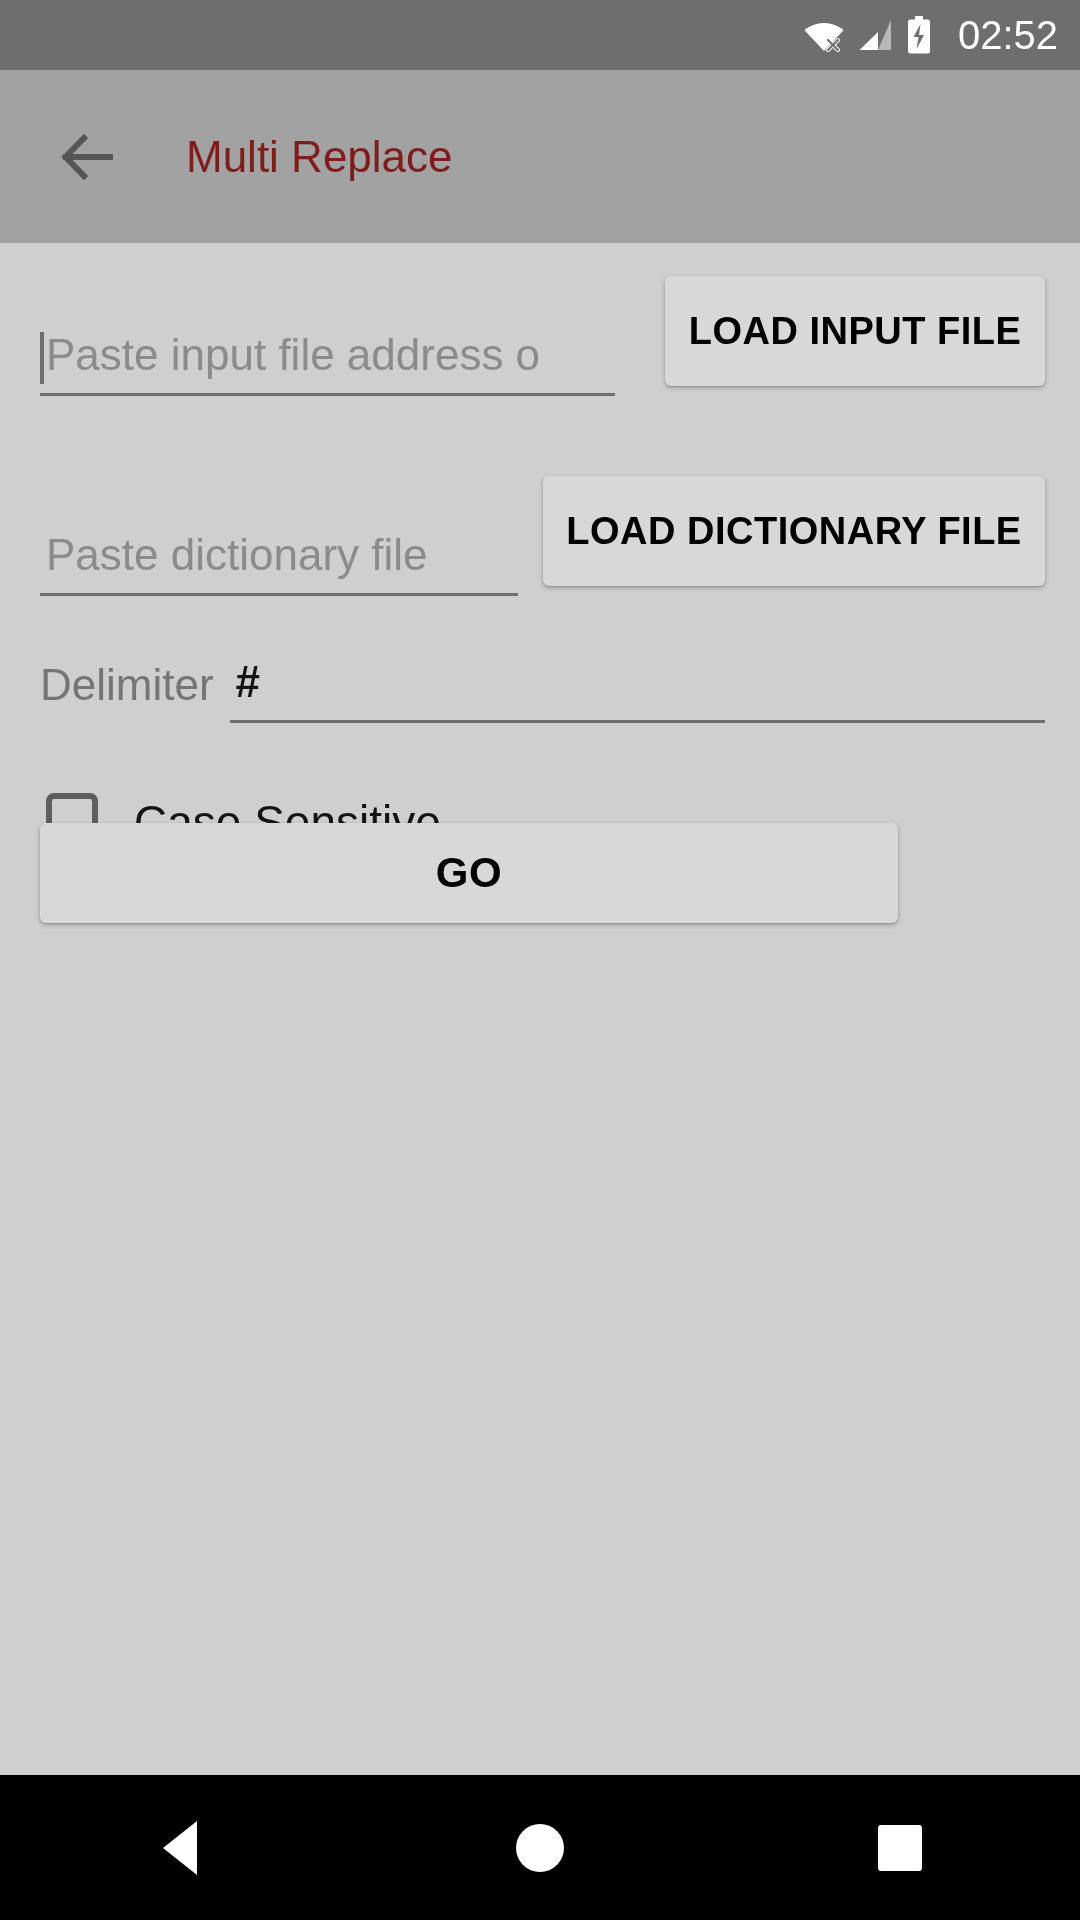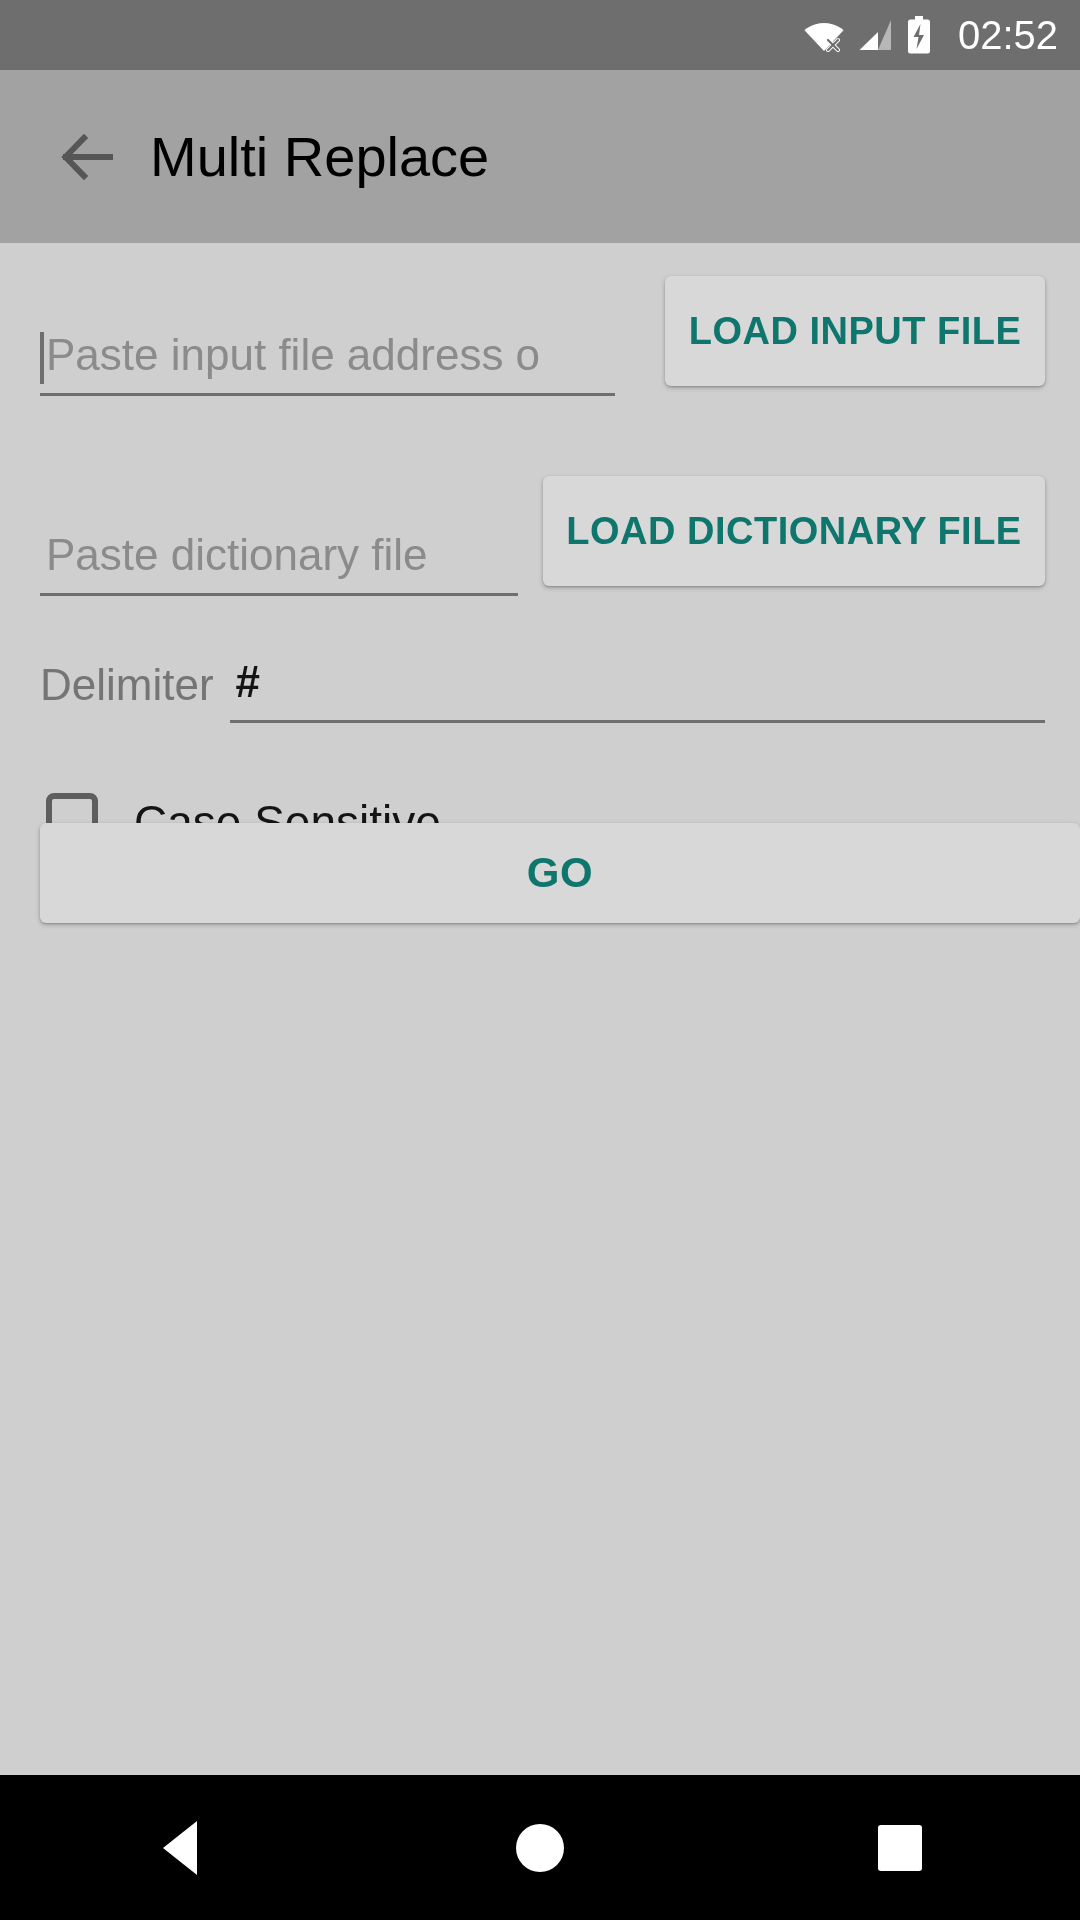--- a/index.html
+++ b/index.html
@@ -61,23 +61,23 @@
   .back-btn {
     width: 72px; height: 72px;
     margin-left: 52px;
     display: flex;
     align-items: center;
     justify-content: center;
     cursor: pointer;
   }
   .back-arrow { width: 56px; height: 56px; display: block; }
   .toolbar-title {
-    margin-left: 26px;
-    color: #000000;
-    font-size: 56px;
+    margin-left: 62px;
+    color: #7f1d1d;
+    font-size: 44px;
     line-height: 60px;
     font-family: "Liberation Sans", sans-serif;
   }
 
   
   .content {
     position: absolute;
     top: 243px; left: 0;
     width: 1080px;
     height: 1532px;
@@ -115,21 +115,21 @@
     width: 4px;
     height: 52px;
     background: #6f6f6f;
   }
 
   
   .btn {
     background: #d8d8d8;
     border: none;
     border-radius: 6px;
-    color: #0f766e;
+    color: #000000;
     font-family: "Liberation Sans", sans-serif;
     font-size: 38px;
     font-weight: bold;
     letter-spacing: 0.5px;
     text-align: center;
     box-shadow: 0 2px 5px rgba(0,0,0,0.22), 0 1px 2px rgba(0,0,0,0.18);
     cursor: pointer;
     display: flex;
     align-items: center;
     justify-content: center;
@@ -178,21 +178,21 @@
     line-height: 52px;
     color: #141414;
     font-family: "Liberation Sans", sans-serif;
     white-space: nowrap;
   }
 
   
   #btn-go {
     position: absolute;
     top: 580px; left: 40px;
-    width: 1040px; height: 100px;
+    width: 858px; height: 100px;
     font-size: 42px;
   }
 
   
   .nav-bar {
     position: absolute;
     bottom: 0; left: 0;
     width: 1080px;
     height: 145px;
     background: #000000;

